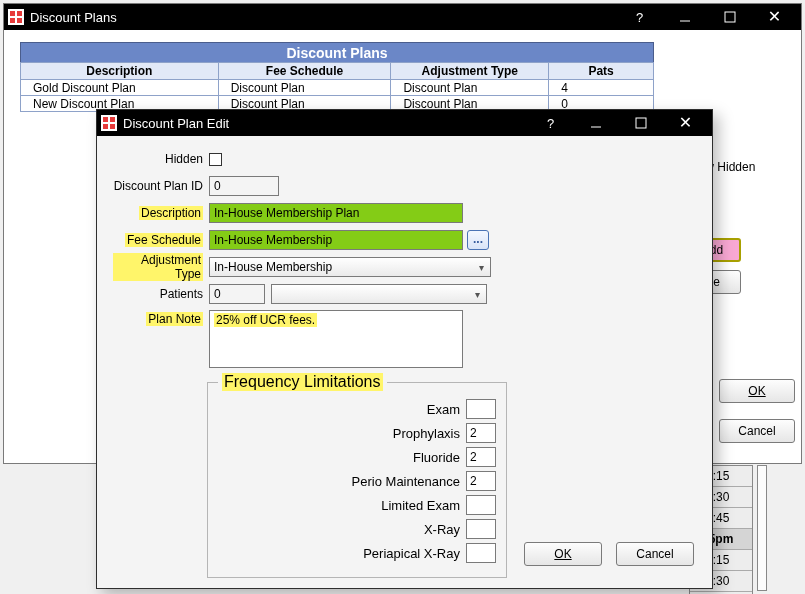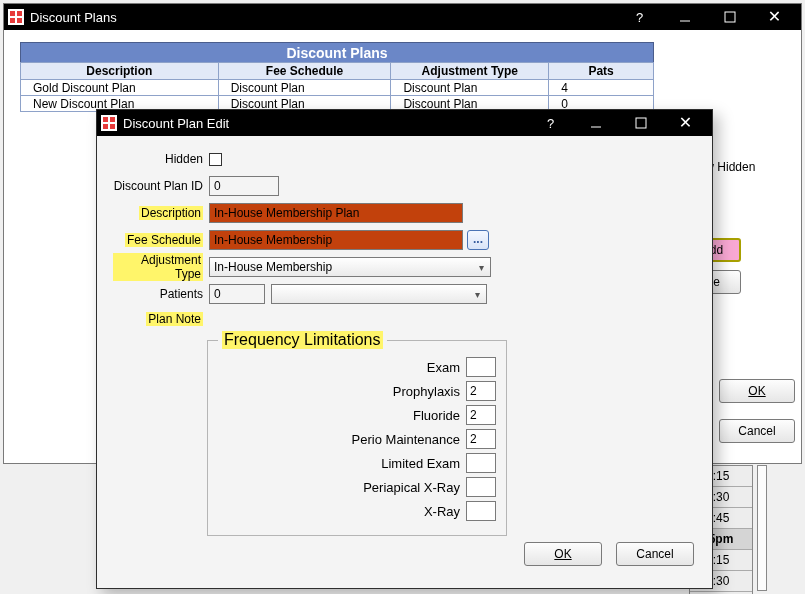--- a/index.html
+++ b/index.html
@@ -144,21 +144,21 @@
   }
   .form-row .lbl {
     width:96px;
     text-align:right;
     padding-right:6px;
     font-size:12px;
   }
   .txt {
     height:20px;
     border:1px solid #7a7a7a;
-    background:#c2410c;
+    background:#84cc16;
     padding:0 4px;
     font-size:12px;
   }
   .txt.ro { background:#f4f4f4; }
   .sel {
     height:20px;
     border:1px solid #7a7a7a;
     background:linear-gradient(#fff,#eaeaea);
     display:flex; align-items:center; justify-content:space-between;
     padding:0 6px 0 4px;
@@ -369,20 +369,21 @@
       <input class="txt ro" style="width: 56px;" readonly="" value="0">
       <div style="width:6px"></div>
       <div class="sel" style="width:216px">
         <span></span>
         <span class="chev">▾</span>
       </div>
     </div>
 
     <div class="form-row" style="height:auto; align-items:flex-start;">
       <div class="lbl" style="padding-top:2px"><span class="mark">Plan Note</span></div>
+      <div class="note"><span class="mark">25% off UCR fees.</span></div>
     </div>
 
 
     <fieldset class="freq">
       <legend><span class="mark">Frequency Limitations</span></legend>
       <div class="freq-row">
         <span class="flbl">Exam</span>
         <input class="fin" value="" style="">
       </div>
       <div class="freq-row">
@@ -395,25 +396,25 @@
       </div>
       <div class="freq-row">
         <span class="flbl">Perio Maintenance</span>
         <input class="fin" value="2" style="">
       </div>
       <div class="freq-row">
         <span class="flbl">Limited Exam</span>
         <input class="fin" value="" style="">
       </div>
       <div class="freq-row">
+        <span class="flbl">X-Ray</span>
+        <input class="fin" value="" style="">
+      </div>
+      <div class="freq-row">
         <span class="flbl">Periapical X-Ray</span>
-        <input class="fin" value="" style="">
-      </div>
-      <div class="freq-row">
-        <span class="flbl">X-Ray</span>
         <input class="fin" value="" style="">
       </div>
     </fieldset>
 
     <div class="modal-btns">
       <div class="btn">
           <span style="text-decoration:underline">OK</span>
         </div>
       <div class="btn">
           <span>Cancel</span>

